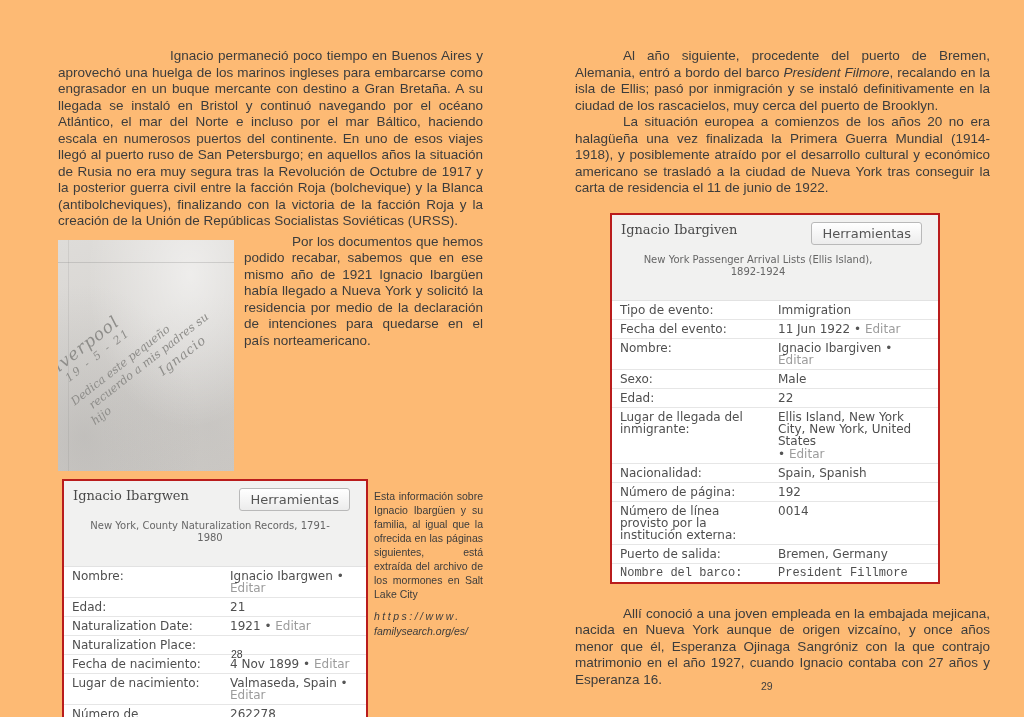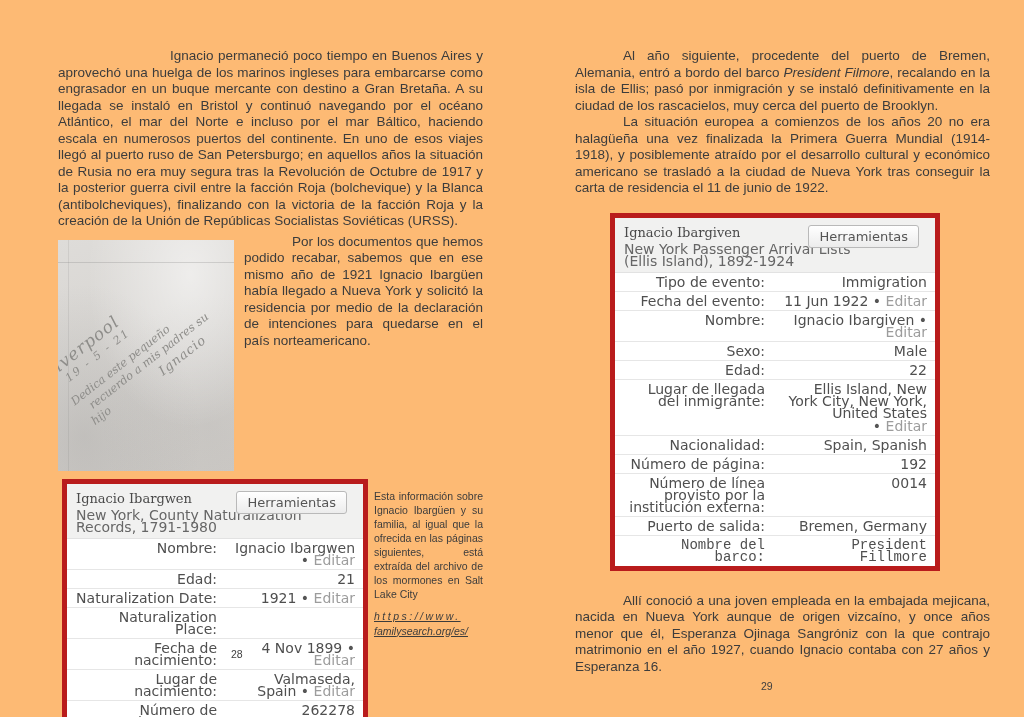--- a/index.html
+++ b/index.html
@@ -24,43 +24,43 @@
                transform-origin:left center;font-family:"DejaVu Serif",serif;font-style:italic;
                color:#8e8d8a;text-align:left;}
   .hw-0{font-size:17px;letter-spacing:1px;}
   .hw-1{font-size:11px;margin-left:14px;letter-spacing:2px;}
   .hw-2{font-size:11.5px;margin-top:8px;margin-left:4px;}
   .hw-3{font-size:11.5px;margin-left:16px;}
   .hw-4{font-size:11.5px;margin-left:8px;}
   .hw-5{font-size:13px;margin-left:92px;margin-top:-12px;letter-spacing:1px;}
 
   
-  .record-card{background:#f1f1f0;border:5px solid #b91c1c;box-sizing:border-box;
+  .record-card{background:#f1f1f0;border:2px solid #b91c1c;box-sizing:border-box;
                font-family:"DejaVu Sans",sans-serif;}
   .card-head{position:relative;padding:7px 9px 5px 9px;}
   .card-title{font-family:"DejaVu Serif",serif;font-size:13px;color:#4a4a4a;margin:0 0 3px 0;}
-  .card-subtitle{font-size:14px;color:#666;line-height:12px;margin:0;max-width:240px;}
+  .card-subtitle{font-size:10px;color:#666;line-height:12px;margin:17px;max-width:240px;text-align:center;}
   .tools-button{position:absolute;top:7px;right:16px;font-size:13px;color:#555;
                 background:linear-gradient(#ffffff,#ececec);border:1px solid #b9b9b9;
                 border-radius:3px;padding:3px 10px;cursor:pointer;font-family:"DejaVu Sans",sans-serif;}
   .card-rows{background:#ffffff;border-top:1px solid #e2e2e2;}
   .card-row{display:flex;border-bottom:1px solid #e6e6e6;padding:2px 0;}
   .card-row:last-child{border-bottom:none;font-family:Liberation Mono, monospace;}
-  .cell{font-size:14px;line-height:12px;color:#4f4f4f;padding:1px 8px;box-sizing:border-box;text-align:right;}
+  .cell{font-size:12px;line-height:12px;color:#4f4f4f;padding:1px 8px;box-sizing:border-box;}
   .cell.label{width:158px;flex:none;}
   .cell.value{flex:1;}
   .sep{color:#555;}
   a.edit{color:#9c9c9c;text-decoration:none;cursor:pointer;}
   .editline.on{display:block;margin-top:1px;}
 
   .record-row-left{display:flex;margin-top:6px;margin-left:4px;}
   .card-left{width:306px;flex:none;}
   .side-note{width:111px;margin-left:6px;padding-top:10px;}
   .side-note p{margin:0;font-size:10.5px;line-height:14px;text-align:justify;color:#3c3c3c;}
-  .side-note .url{margin-top:8px;font-style:italic;font-size:10.5px;line-height:15px;text-align:left;text-decoration:underline;}
+  .side-note .url{margin-top:8px;font-style:italic;font-size:10.5px;line-height:15px;text-align:left;}
   .side-note .url .sp{letter-spacing:2.5px;}
 
   .card-right{width:330px;margin:16px 0 0 35px;}
   #page-right .after-card{margin-top:22px;}
 
   .page-number{position:absolute;font-size:10.5px;color:#3f3f3f;}
   #pn-left{left:231px;top:648px;text-align:right;}
   #pn-right{left:761px;top:680px;}
 </style>
 </head>

